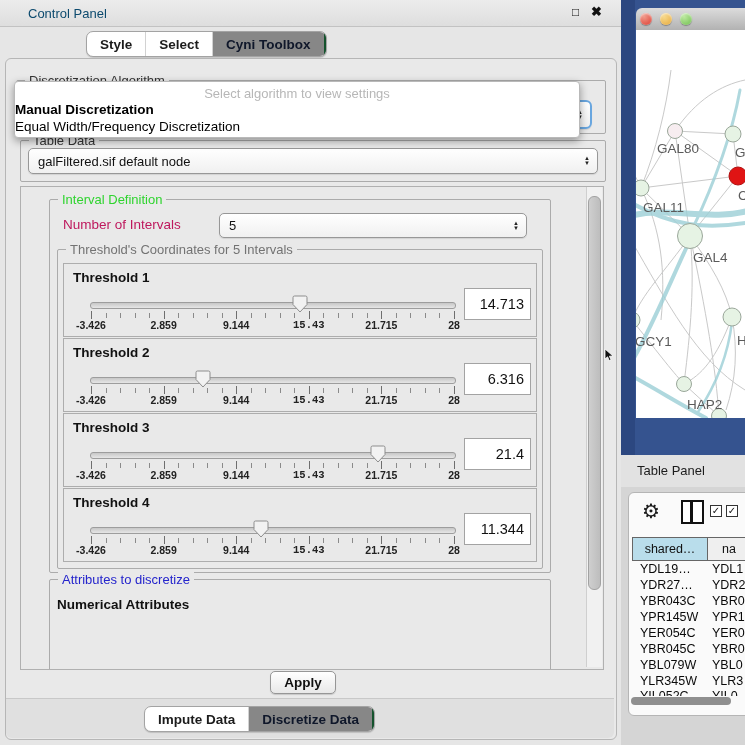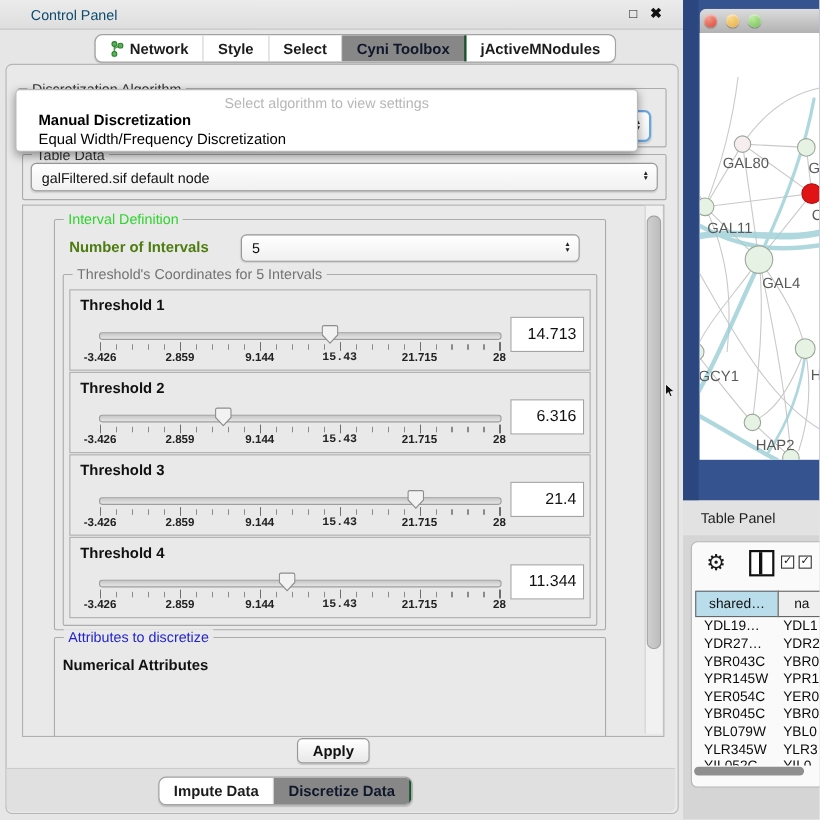--- a/index.html
+++ b/index.html
@@ -28,21 +28,21 @@
       font-size:13px;white-space:nowrap;}
   .combo{background:linear-gradient(#ffffff,#f0f0f0);border:1px solid #979797;border-radius:5px;
       font-size:13px;color:#111;display:flex;align-items:center;padding:0 22px 0 9px;
       box-shadow:0 1px 1px rgba(0,0,0,.1);}
   .stepper{position:absolute;right:7px;top:50%;transform:translateY(-50%);display:flex;
       flex-direction:column;align-items:center;line-height:5px;font-size:6px;color:#222;}
   
   .popup{left:14px;top:81px;width:564px;height:55px;background:#fff;border:1px solid #b9b9b9;
       border-radius:4px;box-shadow:0 3px 9px rgba(0,0,0,.38);z-index:30;}
   .popup-placeholder{width:100%;text-align:center;color:#b7b7b7;font-size:13px;padding-top:4px;}
-  .popup-item{font-size:13.5px;color:#000;padding:1px 0 1px 20px;}
+  .popup-item{font-size:13.5px;color:#000;padding:1px 0 1px 0;}
   .popup-item.bold{font-weight:bold;}
   
   .viewport{left:20px;top:186px;width:582px;height:482px;background:#e9e9e9;
       border:1px solid #b0b0b0;overflow:hidden;}
   .vscroll-track{left:586px;top:187px;width:15px;height:480px;background:#f1f1f1;
       border-left:1px solid #cfcfcf;}
   .vscroll-thumb{left:588px;top:196px;width:11px;height:392px;background:linear-gradient(90deg,#cfcfcf,#bdbdbd);
       border:1px solid #a2a2a2;border-radius:6px;}
   
   .thr-panel{background:#e9e9e9;border:1px solid #adadad;}
@@ -101,40 +101,27 @@
 <body>
 
 <div class="abs cp">
   <div class="abs cp-titlebar"></div>
   <div class="abs cp-title">Control Panel</div>
   <div class="abs cp-float">□</div>
   <div class="abs cp-close">✖</div>
 
   <div class="abs top-tabs tabbar">
     <div class="tab">
-      <svg width="13" height="15" viewBox="0 0 13 15">
-        <line x1="4" y1="3" x2="4" y2="12" stroke="#4f9b4f" stroke-width="1.4"></line>
-        <line x1="4" y1="7" x2="9" y2="4.5" stroke="#4f9b4f" stroke-width="1.4"></line>
-        <circle cx="4" cy="3" r="2.2" fill="#56b556" stroke="#2e7d2e"></circle>
-        <circle cx="4" cy="12" r="2.2" fill="#56b556" stroke="#2e7d2e"></circle>
-        <circle cx="9.5" cy="4.5" r="2.2" fill="#56b556" stroke="#2e7d2e"></circle>
-      </svg>
-      <span>Network</span>
-    </div>
-    <div class="tab">
         <span>Style</span>
       </div>
     <div class="tab">
         <span>Select</span>
       </div>
     <div class="tab sel">
         <span>Cyni Toolbox</span>
-      </div>
-    <div class="tab">
-        <span>jActiveMNodules</span>
       </div>
   </div>
 
   <div class="abs outer-panel"></div>
 
   <div class="abs group" style="left:16px;top:80px;width:588px;height:52px;">
     <span class="group-title" style="color:#333;">Discretization Algorithm</span>
   </div>
 
   <div class="abs combo" style="left:24px;top:100px;width:533px;height:25px;border:2px solid #69a6df;border-radius:6px;">
@@ -159,21 +146,21 @@
         <span>▲</span>
         <span>▼</span>
       </span>
   </div>
 
   <div class="abs viewport">
 
     <div class="abs group" style="left:28px;top:12px;width:500px;height:372px;">
       <span class="group-title" style="color:#2fd42f;">Interval Definition</span>
     </div>
-    <div class="abs" style="left:42px;top:30px;font-size:13.5px;font-weight:bold;color:#4d7c0f;">Number of Intervals</div>
+    <div class="abs" style="left:42px;top:30px;font-size:13.5px;font-weight:normal;color:#be185d;">Number of Intervals</div>
     <div class="abs combo" style="left:198px;top:26px;width:275px;height:23px;">
       <span>5</span>
       <span class="stepper">
           <span>▲</span>
           <span>▼</span>
         </span>
     </div>
 
     <div class="abs group" style="left:36px;top:62px;width:484px;height:318px;">
       <span class="group-title" style="color:#737373;">Threshold's Coordinates for 5 Intervals</span>

